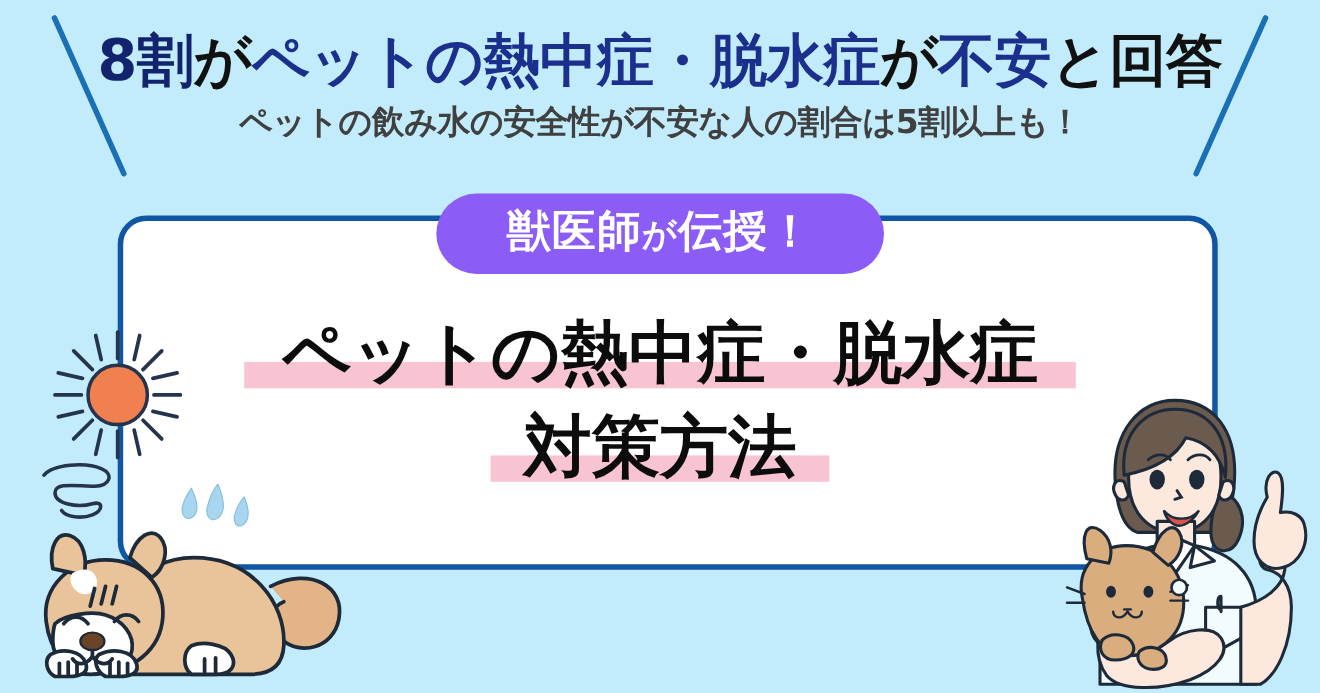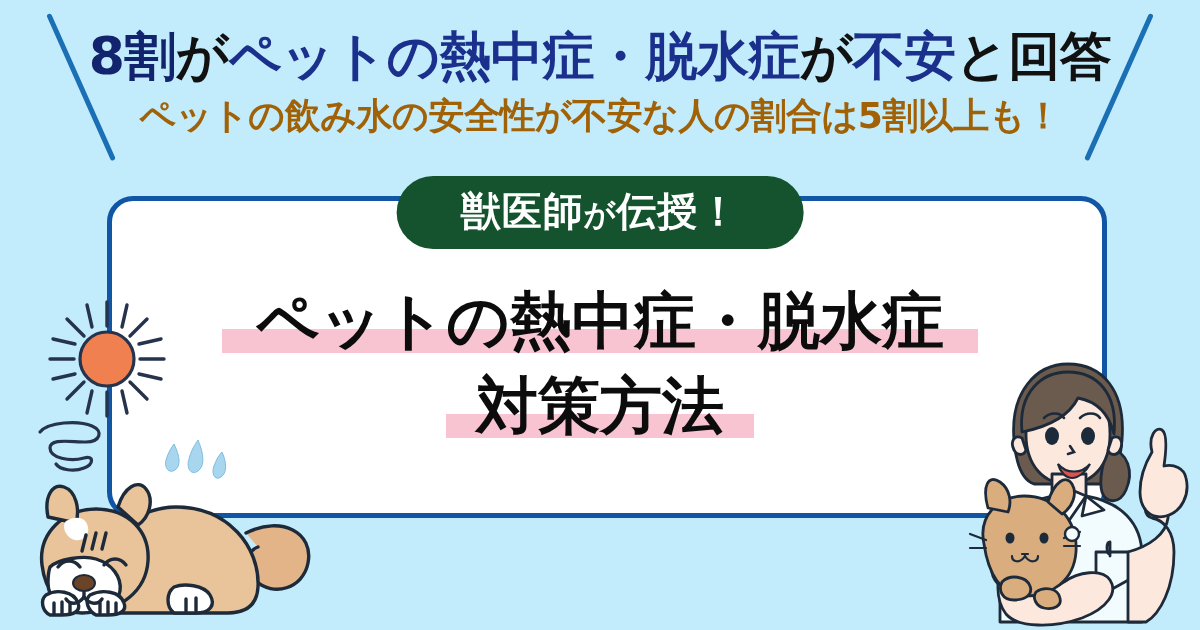--- a/index.html
+++ b/index.html
@@ -15,43 +15,43 @@
   .slash-l{left:46px;top:14px;height:160px;transform:rotate(-24deg);transform-origin:top center;}
   .slash-r{right:46px;top:14px;height:160px;transform:rotate(24deg);transform-origin:top center;}
 
   
   .headline{position:absolute;left:0;top:26px;width:1200px;text-align:center;}
   .hl-line1{
     font-size:52px;font-weight:700;letter-spacing:-0.5px;line-height:1.18;
     white-space:nowrap;color:#111;
   }
   .hl-line2{
-    font-size:36px;font-weight:700;letter-spacing:-0.5px;line-height:1.25;
-    white-space:nowrap;color:#a16207;margin-top:6px;
+    font-size:30px;font-weight:700;letter-spacing:-0.5px;line-height:1.25;
+    white-space:nowrap;color:#404040;margin-top:6px;
   }
   .blue{color:#1b2f8c;}
   .hl-mark{
     position:relative;display:inline-block;color:#13246e;
   }
   .hl-mark::before{
     content:"";position:absolute;left:-3px;right:-3px;bottom:-2px;height:18px;
     background:#fbe06a;z-index:-1;border-radius:1px;
   }
   .hl-mark > span{position:relative;z-index:1;}
 
   
   .card{
     position:absolute;left:107px;top:196px;width:1000px;height:322px;
     background:#ffffff;border:5px solid #1156a5;border-radius:26px;box-sizing:border-box;
   }
 
   
   .badge{
     position:absolute;left:50%;top:176px;transform:translateX(-50%);
-    background:#14532d;color:#ffffff;
+    background:#8b5cf6;color:#ffffff;
     border-radius:46px;
     padding:13px 64px 16px 64px;
     font-size:40px;font-weight:700;letter-spacing:1px;white-space:nowrap;
     line-height:1.1;
     z-index:6;
   }
   .badge .small{font-size:31px;}
 
   
   .title-wrap{position:absolute;left:0;top:288px;width:1200px;text-align:center;z-index:5;}

